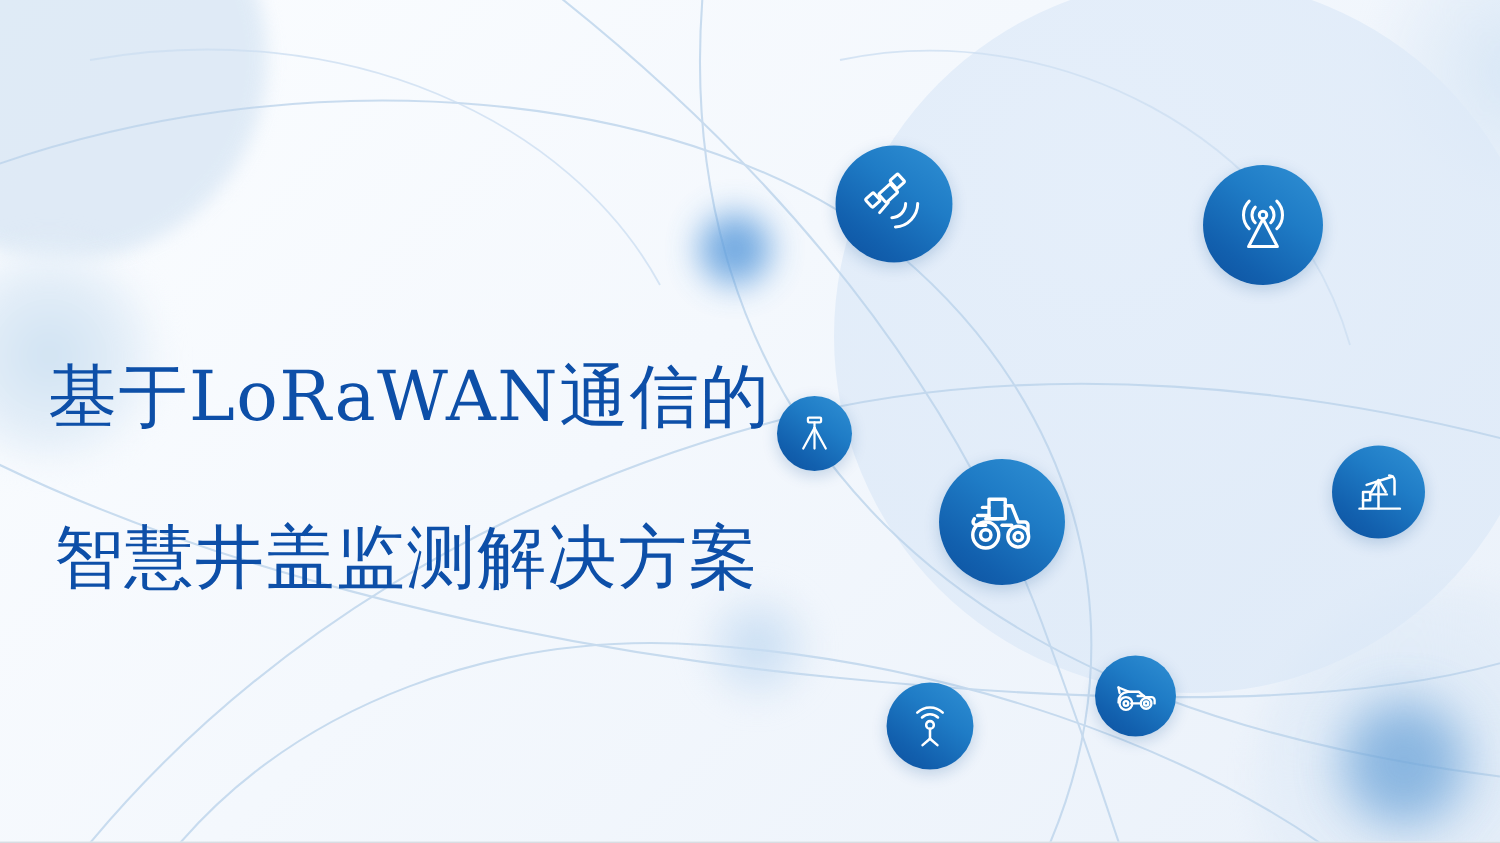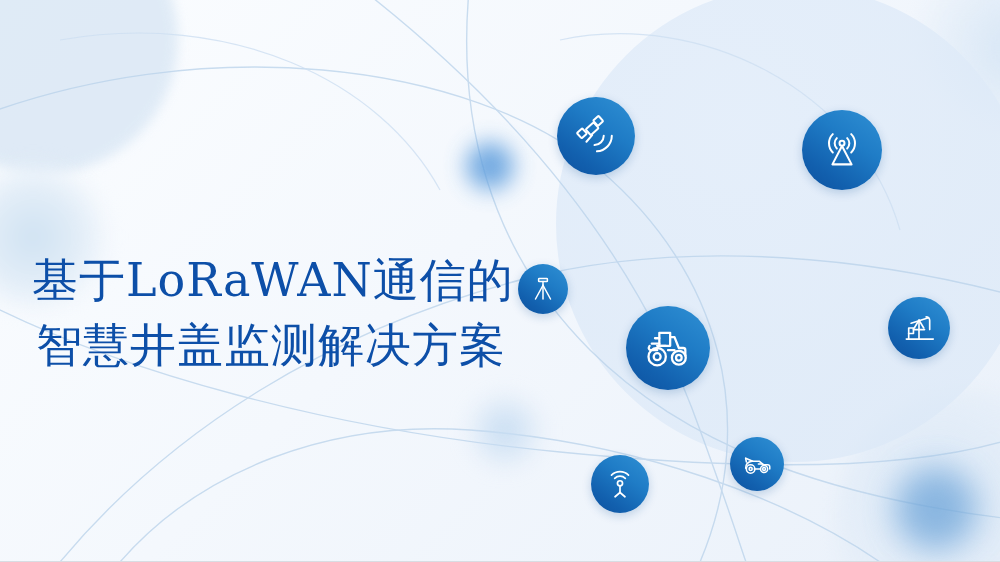--- a/index.html
+++ b/index.html
@@ -97,33 +97,34 @@
     display: flex;
     align-items: center;
     justify-content: center;
   }
   .node svg { display: block; }
 
   
   .title-block {
     position: absolute;
     left: 32px;
-    top: 248px;
+    top: 232px;
   }
   .title-line {
     font-family: "DejaVu Serif", "Liberation Serif", serif;
     font-size: 46px;
     line-height: 1.42;
     color: #0d4fa8;
     letter-spacing: 1px;
     white-space: nowrap;
     font-weight: 400;
   }
   .title-line-2 {
     padding-left: 4px;
+    margin-top: 42px;
   }
 </style>
 </head>
 <body>
 
 <div id="slide">
 
   <div class="blob blob-tl"></div>
   <div class="blob blob-left-mid"></div>
   <div class="blob blob-tr"></div>

